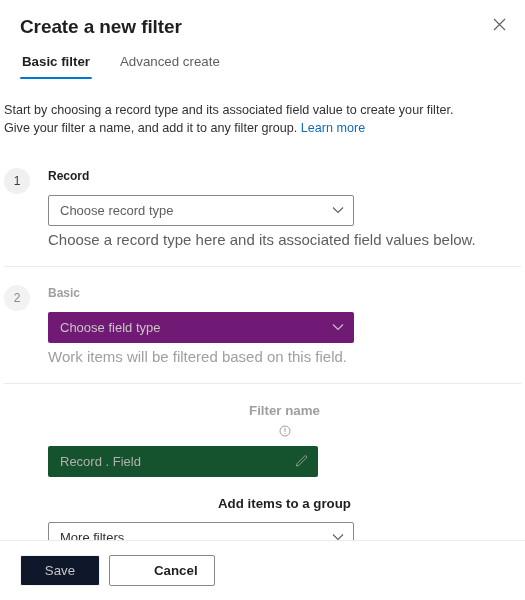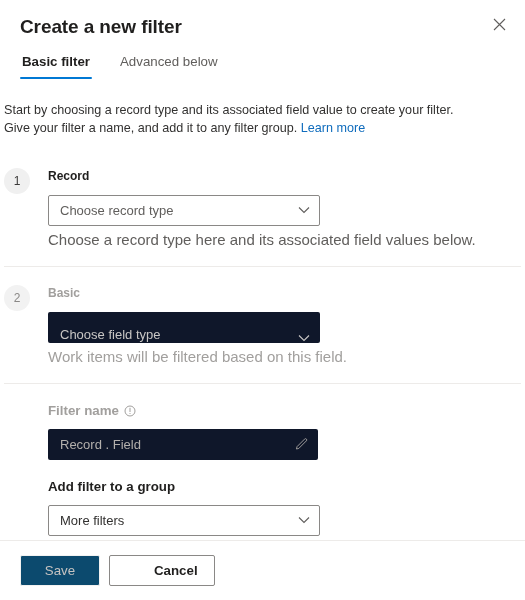--- a/index.html
+++ b/index.html
@@ -160,21 +160,21 @@
     color: #605e5c;
     line-height: 16px;
     margin-top: 6px;
   }
   .step.disabled .hint {
     color: #a19f9d;
   }
 
   
   .dropdown {
-    width: 272px;
+    width: 306px;
     height: 31px;
     box-sizing: border-box;
     border: 1px solid #8a8886;
     border-radius: 2px;
     background: #ffffff;
     display: flex;
     align-items: center;
     justify-content: space-between;
     padding: 0 9px 0 11px;
     font-size: 13px;
@@ -190,54 +190,54 @@
   }
   .dropdown.filled .dd-text { color: #323130; }
   .dropdown .chev {
     flex: 0 0 auto;
     color: #605e5c;
     display: flex;
     align-items: center;
     margin-left: 8px;
   }
   .dropdown.disabled {
-    background: #0f172a;
+    background: #701a75;
     border-color: transparent;
     cursor: default;
-    align-items: flex-end;
   }
   .dropdown.disabled .dd-text { color: #c8c6c4; }
   .dropdown.disabled .chev { color: #c8c6c4; }
 
   
   .section {
     padding-top: 18px;
   }
   .field-label {
     display: flex;
     align-items: center;
     gap: 5px;
     font-size: 13.3px;
     font-weight: 600;
     color: #a19f9d;
     line-height: 18px;
     margin-bottom: 9px;
     margin-left: 0;
+    flex-direction: column;
   }
   .field-label.enabled { color: #201f1e; }
   .info-icon {
     display: inline-flex;
     align-items: center;
     color: #a19f9d;
   }
   .textfield {
     width: 270px;
     height: 31px;
     box-sizing: border-box;
-    background: #0f172a;
+    background: #14532d;
     border: 1px solid transparent;
     border-radius: 2px;
     display: flex;
     align-items: center;
     justify-content: space-between;
     padding: 0 8px 0 11px;
     font-size: 13px;
   }
   .textfield .tf-text { color: #b3b0ad; }
   .pencil {
@@ -261,21 +261,21 @@
     min-width: 80px;
     height: 31px;
     box-sizing: border-box;
     font-size: 13.3px;
     font-family: inherit;
     border-radius: 2px;
     padding: 0 16px;
     cursor: pointer;
   }
   .btn-primary-disabled {
-    background: #0c4a6e;
+    background: #0f172a;
     color: #c5c3c1;
     border: 1px solid #f3f2f1;
     cursor: default;
   }
   .btn-secondary {
     background: #ffffff;
     color: #201f1e;
     border: 1px solid #8a8886;
     font-weight: 600;
     padding-left: 44px;
@@ -292,21 +292,21 @@
       <span>
         <svg width="13" height="13" viewBox="0 0 13 13" fill="none" xmlns="http://www.w3.org/2000/svg">
           <path d="M1 1 L12 12 M12 1 L1 12" stroke="#605e5c" stroke-width="1.1"></path>
         </svg>
       </span>
     </button>
   </div>
 
   <div class="tabs">
     <button class="tab active">Basic filter</button>
-    <button class="tab">Advanced below</button>
+    <button class="tab">Advanced create</button>
   </div>
 
   <div class="body">
 
     <p class="intro">
       <span>Start by choosing a record type and its associated field value to create your filter. Give your filter a name, and add it to any filter group.</span>
       <a href="#">Learn more</a>
     </p>
 
     <div class="step">
@@ -363,21 +363,21 @@
         <span class="pencil">
           <svg width="15" height="15" viewBox="0 0 16 16" fill="none" xmlns="http://www.w3.org/2000/svg">
             <path d="M11.3 2.2 a1.3 1.3 0 0 1 1.9 1.9 L5.1 12.2 l-2.5 0.6 0.6 -2.5 Z" stroke="currentColor" stroke-width="1" fill="none" stroke-linejoin="round"></path>
           </svg>
         </span>
       </div>
     </div>
 
     <div class="section indent">
       <div class="field-label enabled">
-        <span>Add filter to a group</span>
+        <span>Add items to a group</span>
       </div>
       <div class="dropdown filled">
         <span class="dd-text">More filters</span>
         <span class="chev">
           <svg width="12" height="8" viewBox="0 0 12 8" fill="none" xmlns="http://www.w3.org/2000/svg">
             <path d="M1 1.5 L6 6.5 L11 1.5" stroke="currentColor" stroke-width="1.1" fill="none"></path>
           </svg>
         </span>
       </div>
     </div>

